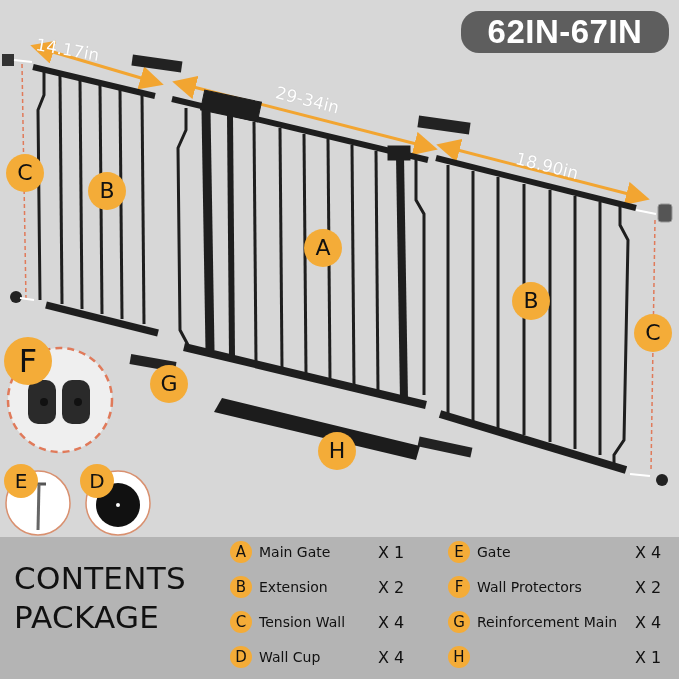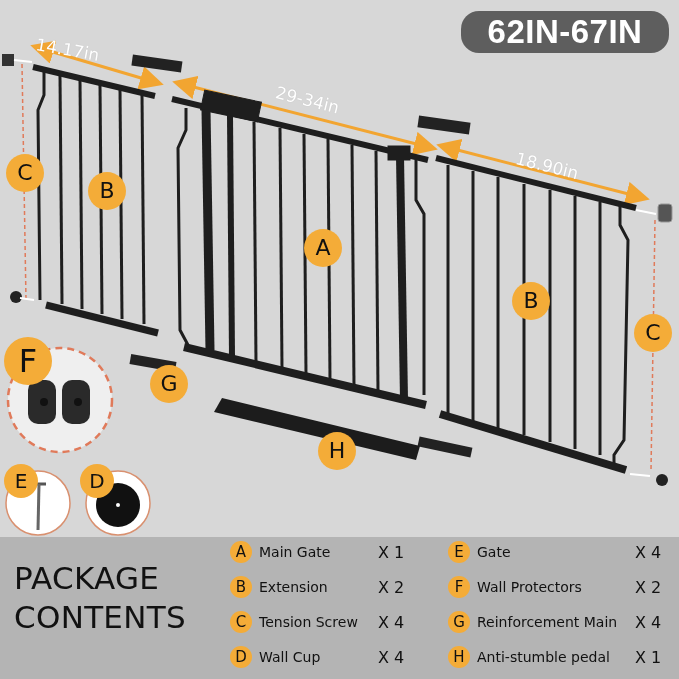--- a/index.html
+++ b/index.html
@@ -142,39 +142,39 @@
   <div class="badge" style="left:634px;top:314px;">C</div>
   <div class="badge big" style="left:4px;top:337px;">F</div>
   <div class="badge" style="left:150px;top:365px;">G</div>
   <div class="badge" style="left:318px;top:432px;">H</div>
   <div class="badge sm" style="left:4px;top:464px;">E</div>
   <div class="badge sm" style="left:80px;top:464px;">D</div>
 </div>
 
 <div class="band">
   <div class="pk-title">
+    <div>CONTENTS</div>
     <div>PACKAGE</div>
-    <div>CONTENTS</div>
   </div>
 
   <div class="list-item" style="left:230px;top:3px;">
     <span class="li-badge">A</span>
     <span class="li-label">Main Gate</span>
   </div>
   <div class="li-qty" style="left:378px;top:6px;">X 1</div>
 
   <div class="list-item" style="left:230px;top:38px;">
     <span class="li-badge">B</span>
     <span class="li-label">Extension</span>
   </div>
   <div class="li-qty" style="left:378px;top:41px;">X 2</div>
 
   <div class="list-item" style="left:230px;top:73px;">
     <span class="li-badge">C</span>
-    <span class="li-label">Tension Screw</span>
+    <span class="li-label">Tension Wall</span>
   </div>
   <div class="li-qty" style="left:378px;top:76px;">X 4</div>
 
   <div class="list-item" style="left:230px;top:108px;">
     <span class="li-badge">D</span>
     <span class="li-label">Wall Cup</span>
   </div>
   <div class="li-qty" style="left:378px;top:111px;">X 4</div>
 
   <div class="list-item" style="left:448px;top:3px;">
@@ -190,16 +190,15 @@
   <div class="li-qty" style="left:635px;top:41px;">X 2</div>
 
   <div class="list-item" style="left:448px;top:73px;">
     <span class="li-badge">G</span>
     <span class="li-label">Reinforcement Main</span>
   </div>
   <div class="li-qty" style="left:635px;top:76px;">X 4</div>
 
   <div class="list-item" style="left:448px;top:108px;">
     <span class="li-badge">H</span>
-    <span class="li-label">Anti-stumble pedal</span>
   </div>
   <div class="li-qty" style="left:635px;top:111px;">X 1</div>
 </div>
 
 </body></html>

